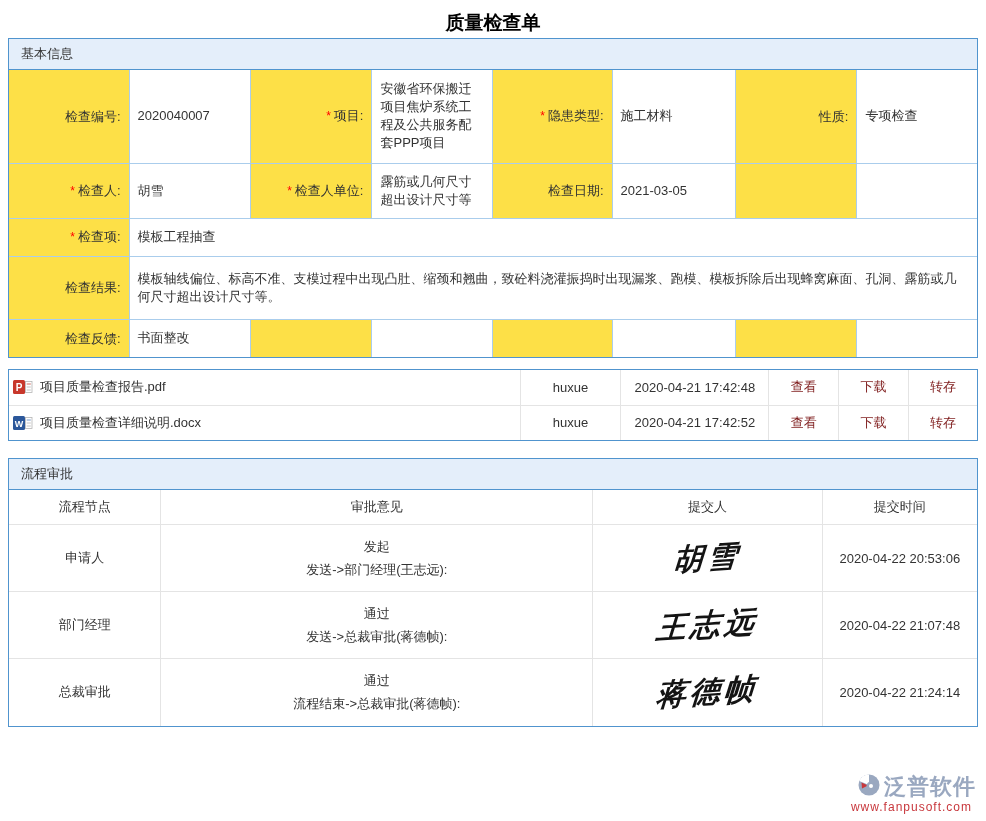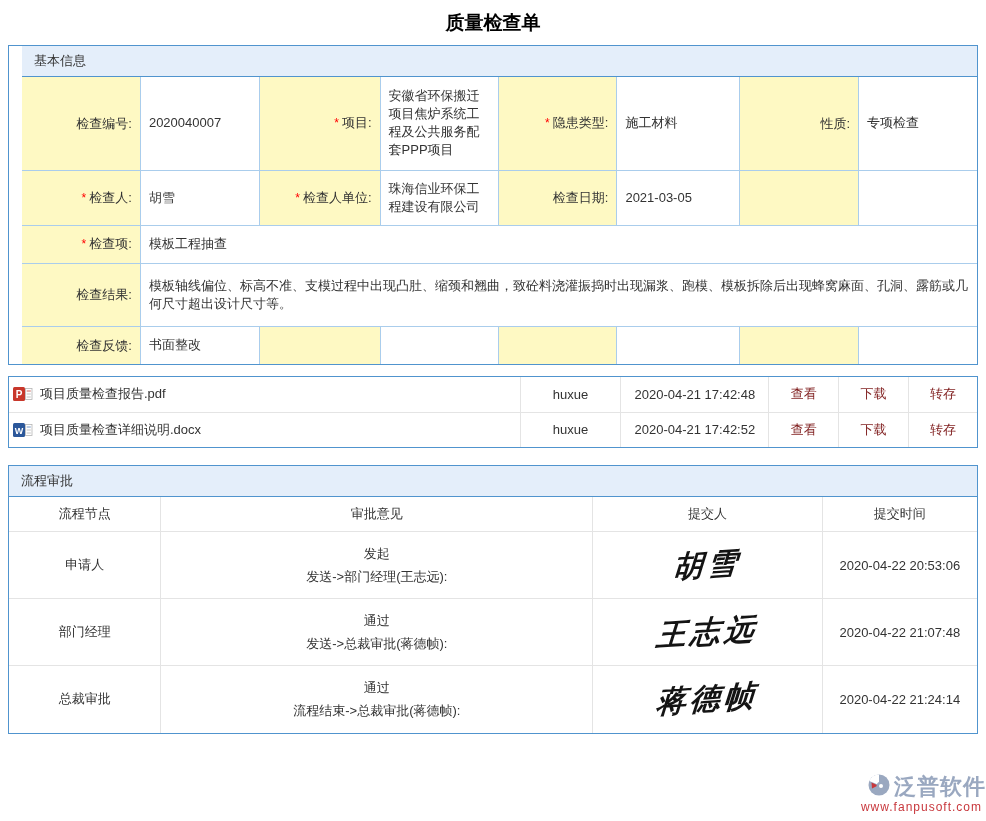--- a/index.html
+++ b/index.html
@@ -6,35 +6,35 @@
   body{
     width:986px;height:821px;position:relative;overflow:hidden;
     background:#ffffff;color:#333;
     font-family:"Liberation Sans","DejaVu Sans",sans-serif;
   }
   .page-title{
     text-align:center;font-size:19px;font-weight:bold;color:#000;
     padding-top:10px;height:38px;box-sizing:border-box;
   }
   .panel{margin:0 8px;border:1px solid #5094ce;background:#fff;}
-  .panel-basic{margin-top:7px;padding-left:13px;}
+  .panel-basic{margin-top:0;}
   .panel-attach{margin-top:11px;}
   .panel-approve{margin-top:17px;}
   .section-header{
     background:#e4eefa;height:30px;line-height:30px;padding-left:12px;
     font-size:13px;color:#333;border-bottom:1px solid #5094ce;
   }
   table{width:100%;border-collapse:collapse;table-layout:fixed;font-size:13px;color:#333;}
   
   .info td{border:1px solid #aacdec;padding:3px 8px;vertical-align:middle;word-break:break-all;}
   .info tr td:first-child{border-left:none;}
   .info tr td:last-child{border-right:none;}
   .info tr:first-child td{border-top:none;}
   .info tr:last-child td{border-bottom:none;}
-  .label-cell{background:#fef9c3;text-align:right;line-height:17px;}
+  .label-cell{background:#fde047;text-align:right;line-height:17px;}
   .value-cell{background:#fff;text-align:left;line-height:18px;}
   .req{color:#ff0000;margin-right:3px;font-size:12px;}
   .r1{height:93px;} .r2{height:55px;} .r3{height:38px;} .r4{height:63px;} .r5{height:38px;}
   
   .grid td{border:1px solid #e4e4e4;vertical-align:middle;text-align:center;background:#fff;padding:0 4px;}
   .grid tr td:first-child{border-left:none;}
   .grid tr td:last-child{border-right:none;}
   .grid tr:first-child td{border-top:none;}
   .grid tr:last-child td{border-bottom:none;}
   .attach tr{height:34px;}
@@ -46,21 +46,21 @@
   
   .approve tr:first-child{height:35px;}
   .approve tr.data-row{height:67px;}
   .opinion-cell{text-align:left;padding-left:12px;line-height:23px;}
   .sig{
     display:inline-block;font-size:30px;font-weight:bold;font-style:italic;color:#141414;
     font-family:"DejaVu Serif","Liberation Serif",serif;
     transform:rotate(-4deg) skewX(-8deg);letter-spacing:4px;
   }
   
-  .watermark{position:absolute;top:772px;right:0;width:160px;text-align:right;z-index:5;}
+  .watermark{position:absolute;top:772px;right:10px;width:160px;text-align:right;z-index:5;}
   .wm-row{display:flex;align-items:center;justify-content:flex-end;gap:3px;}
   .wm-text{font-size:22px;font-weight:bold;color:#9aa8c0;letter-spacing:1px;}
   .wm-url{font-size:12px;font-weight:normal;color:#c8373c;letter-spacing:1px;margin-top:-2px;padding-right:4px;}
 </style>
 </head>
 <body>
 
 <div class="page-title">质量检查单</div>
 
 <div class="panel panel-basic">
@@ -84,21 +84,21 @@
       <td class="value-cell">安徽省环保搬迁项目焦炉系统工程及公共服务配套PPP项目</td>
       <td class="label-cell"><span class="req">*</span><span>隐患类型:</span></td>
       <td class="value-cell">施工材料</td>
       <td class="label-cell"><span>性质:</span></td>
       <td class="value-cell">专项检查</td>
     </tr>
     <tr class="r2">
       <td class="label-cell"><span class="req">*</span><span>检查人:</span></td>
       <td class="value-cell">胡雪</td>
       <td class="label-cell"><span class="req">*</span><span>检查人单位:</span></td>
-      <td class="value-cell">珠海信业环保工程建设有限公司</td>
+      <td class="value-cell">露筋或几何尺寸超出设计尺寸等</td>
       <td class="label-cell"><span>检查日期:</span></td>
       <td class="value-cell">2021-03-05</td>
       <td class="label-cell"></td>
       <td class="value-cell"></td>
     </tr>
     <tr class="r3">
       <td class="label-cell"><span class="req">*</span><span>检查项:</span></td>
       <td class="value-cell" colspan="7">模板工程抽查</td>
     </tr>
     <tr class="r4">

